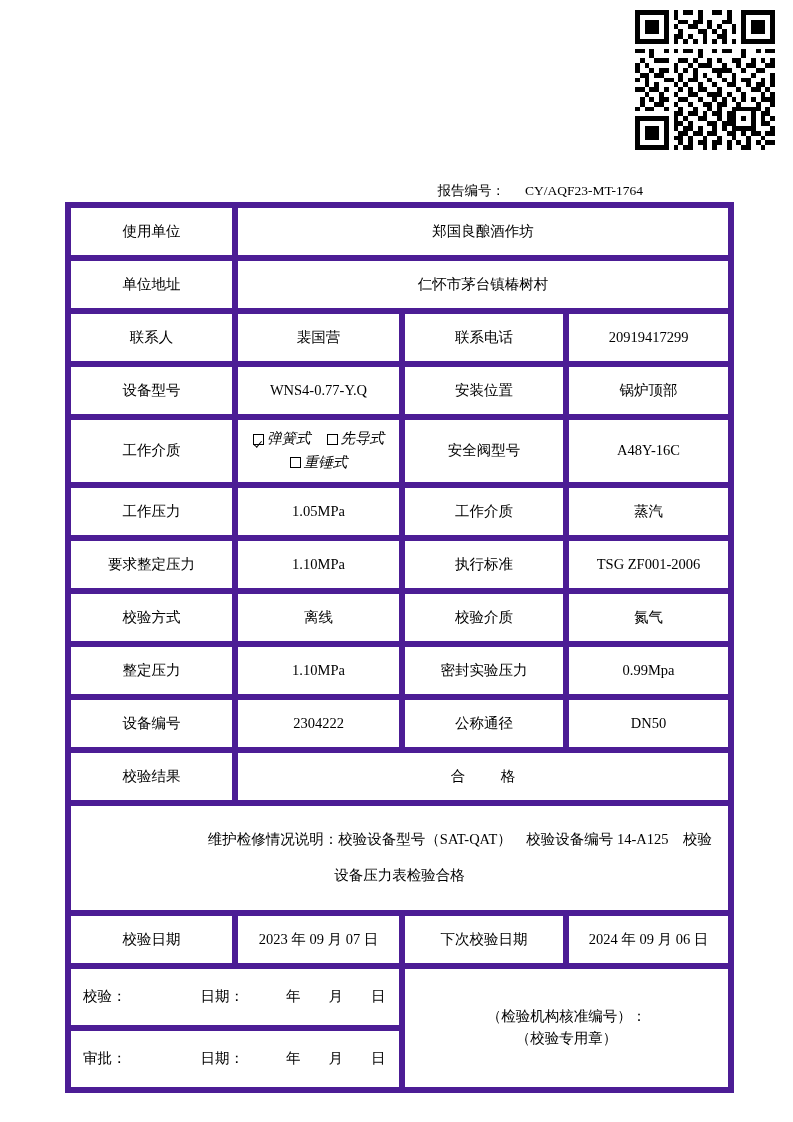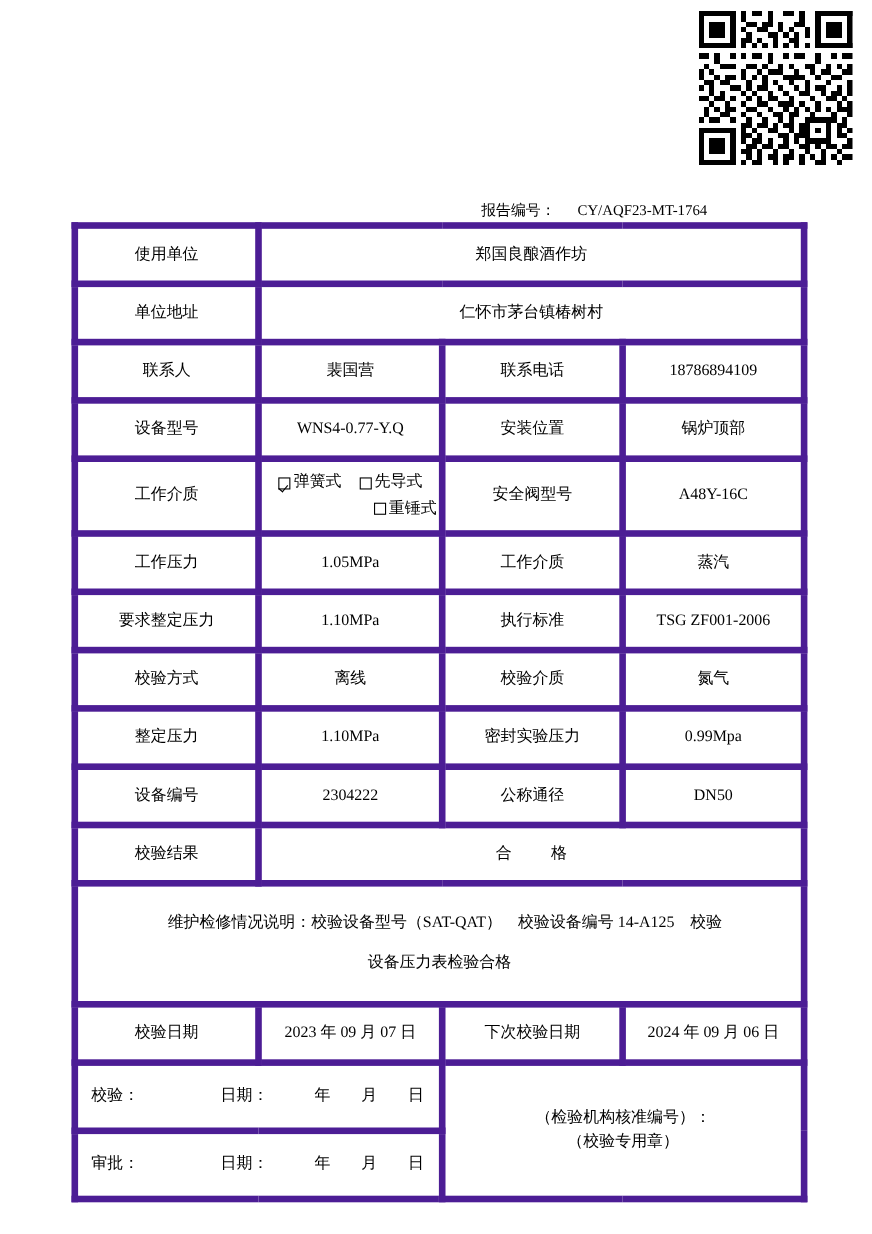--- a/index.html
+++ b/index.html
@@ -86,22 +86,23 @@
   .chk-cell {
     height: 58px !important;
     padding: 2px 2px !important;
   }
   .chk-row {
     display: flex;
     justify-content: center;
     align-items: center;
     gap: 16px;
     white-space: nowrap;
-  }
-  .chk-row.second { margin-top: 2px; justify-content: flex-end; }
+    font-style: italic;
+  }
+  .chk-row.second { margin-top: 2px; }
   .chk {
     display: inline-flex;
     align-items: center;
     font-size: 14.5px;
   }
   .box {
     display: inline-block;
     width: 11px;
     height: 11px;
     border: 1px solid #000;
@@ -127,21 +128,21 @@
     padding-left: 16px;
   }
 
   
   td.maint {
     height: 92px !important;
     text-align: center;
     font-size: 15px;
     padding: 6px 16px !important;
   }
-  .maint-l1 { text-align: center; padding-left: 10px; }
+  .maint-l1 { text-align: right; padding-left: 10px; }
   .maint-l2 { text-align: center; margin-top: 14px; }
 
   
   td.date-cell { font-size: 14.5px; }
 
   
   td.sig {
     height: 56px !important;
     text-align: left;
     padding-left: 12px !important;
@@ -412,21 +413,21 @@
           <td colspan="3">郑国良酿酒作坊</td>
         </tr>
         <tr>
           <td class="lbl">单位地址</td>
           <td colspan="3">仁怀市茅台镇椿树村</td>
         </tr>
         <tr>
           <td class="lbl">联系人</td>
           <td>裴国营</td>
           <td class="lbl">联系电话</td>
-          <td>18786894109</td>
+          <td>20919417299</td>
         </tr>
         <tr>
           <td class="lbl">设备型号</td>
           <td>WNS4-0.77-Y.Q</td>
           <td class="lbl">安装位置</td>
           <td>锅炉顶部</td>
         </tr>
         <tr>
           <td class="lbl chk-cell">工作介质</td>
           <td class="chk-cell">

